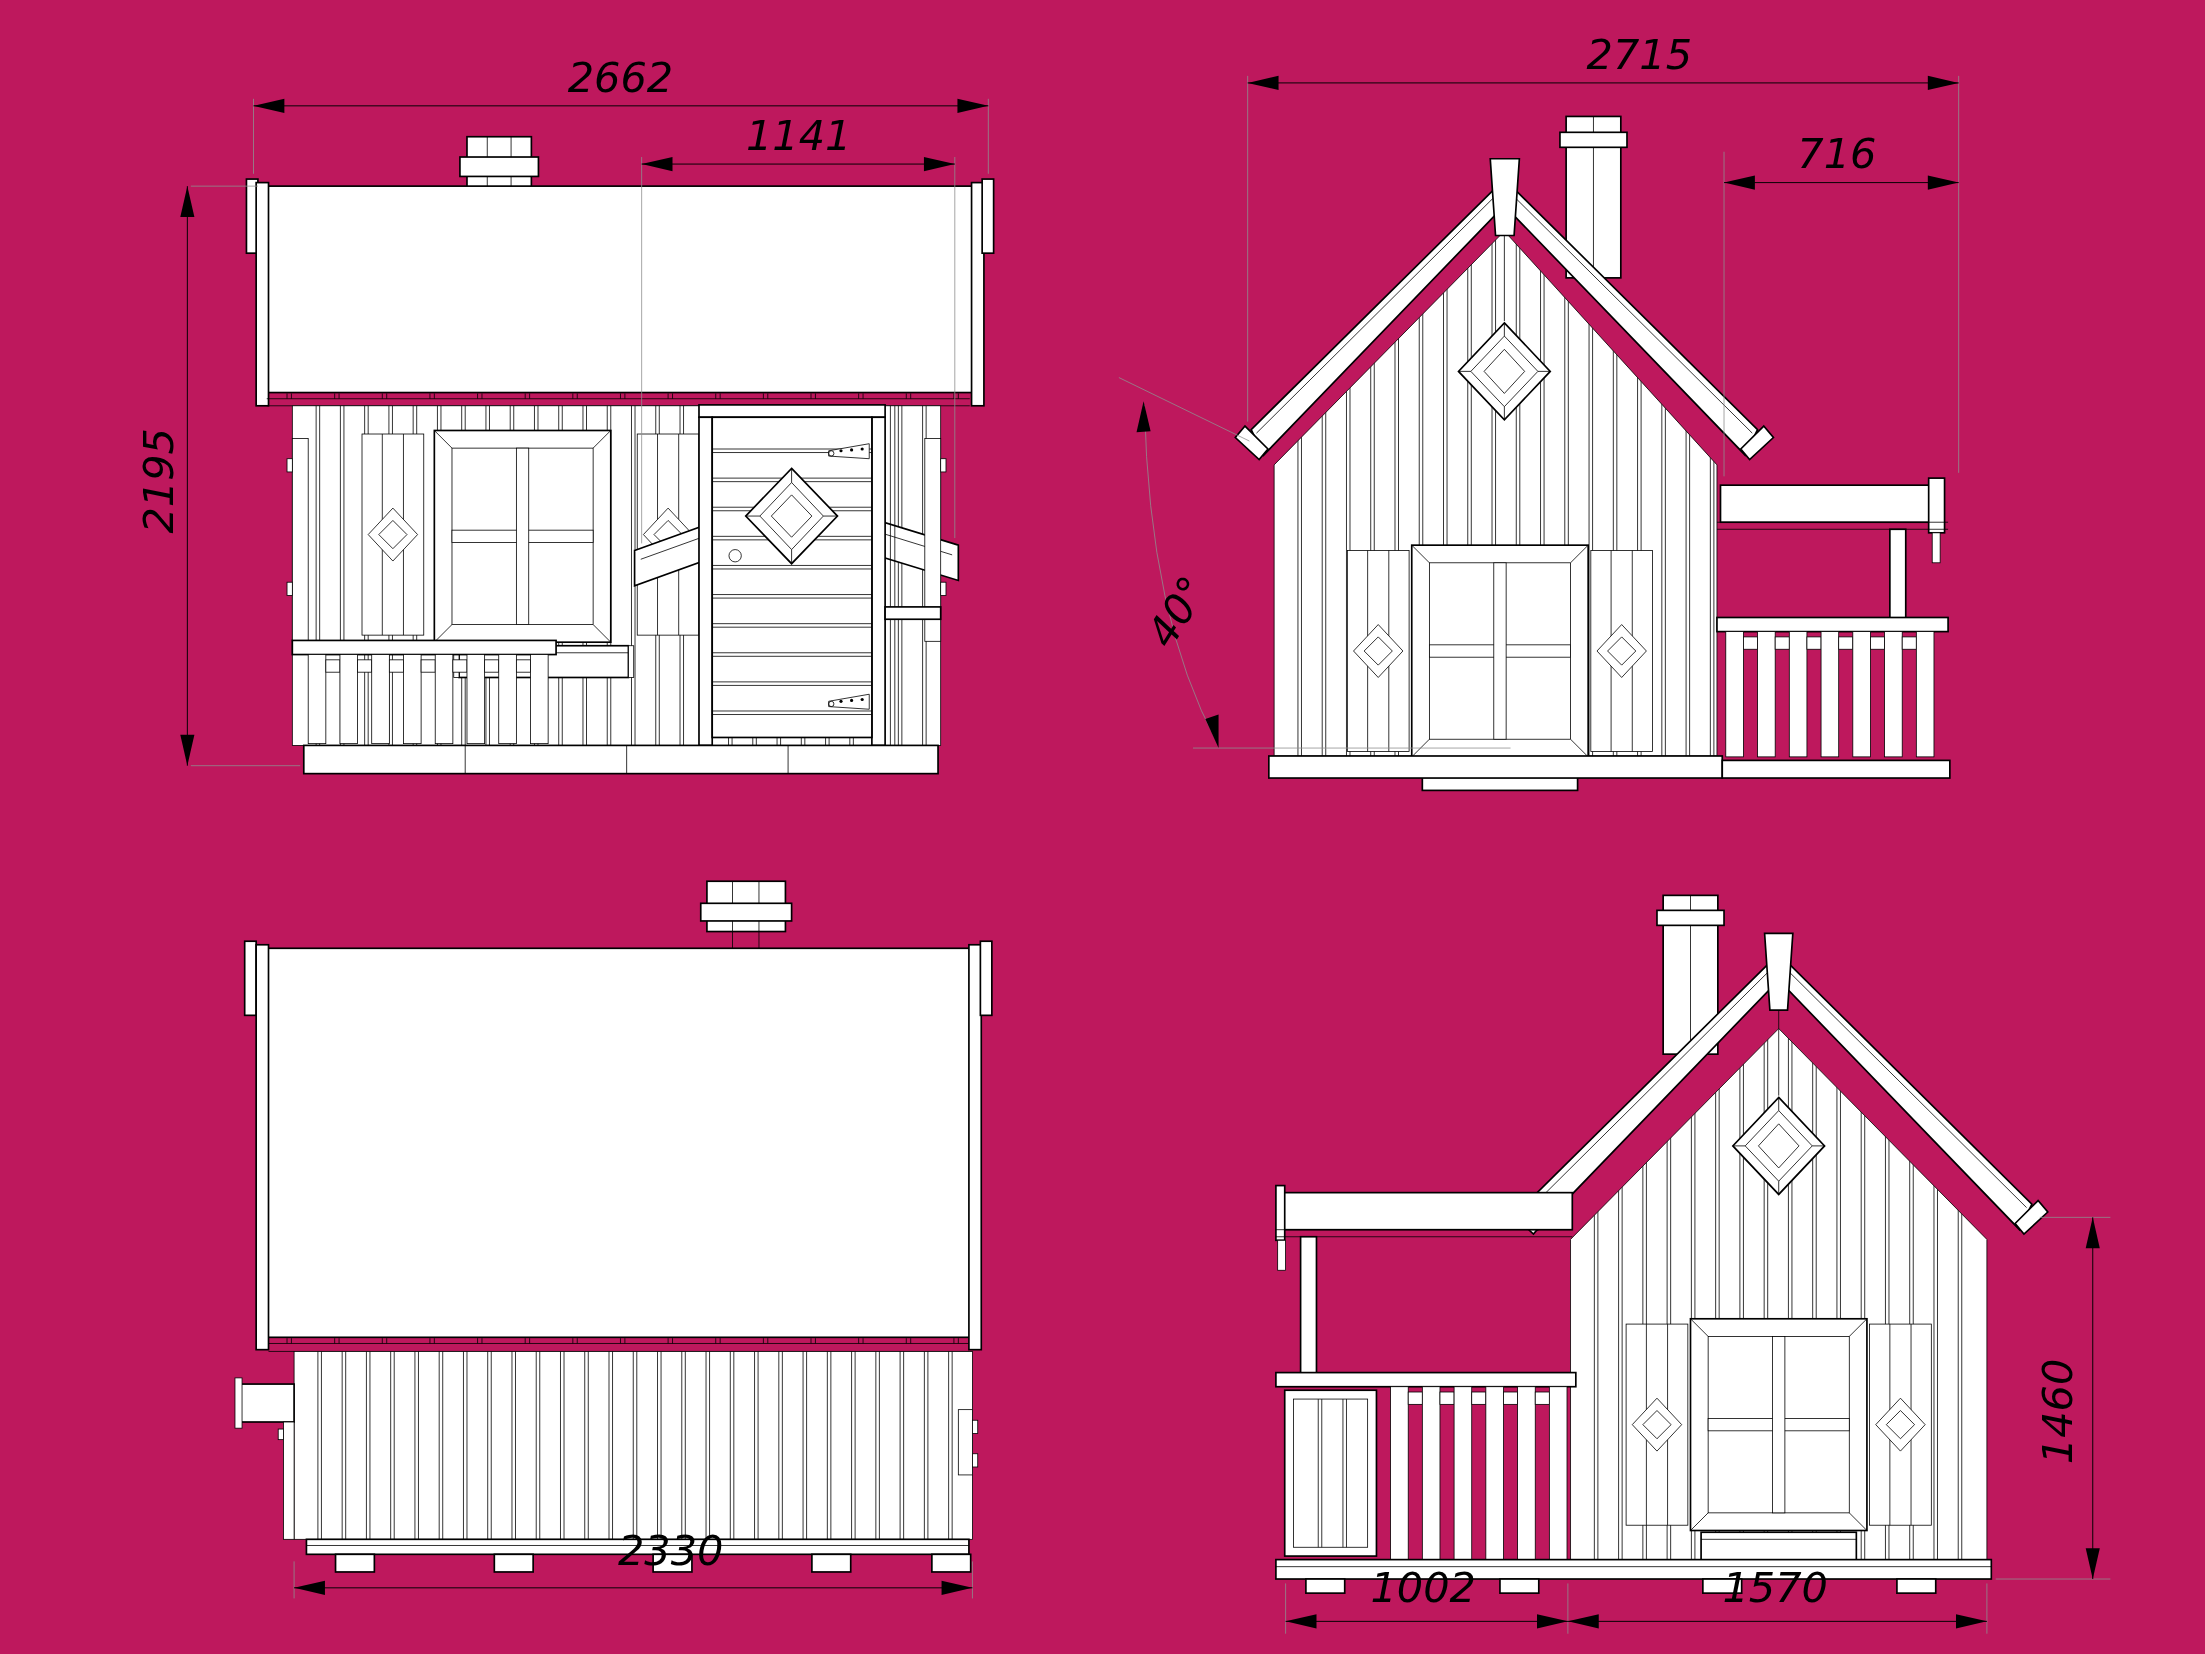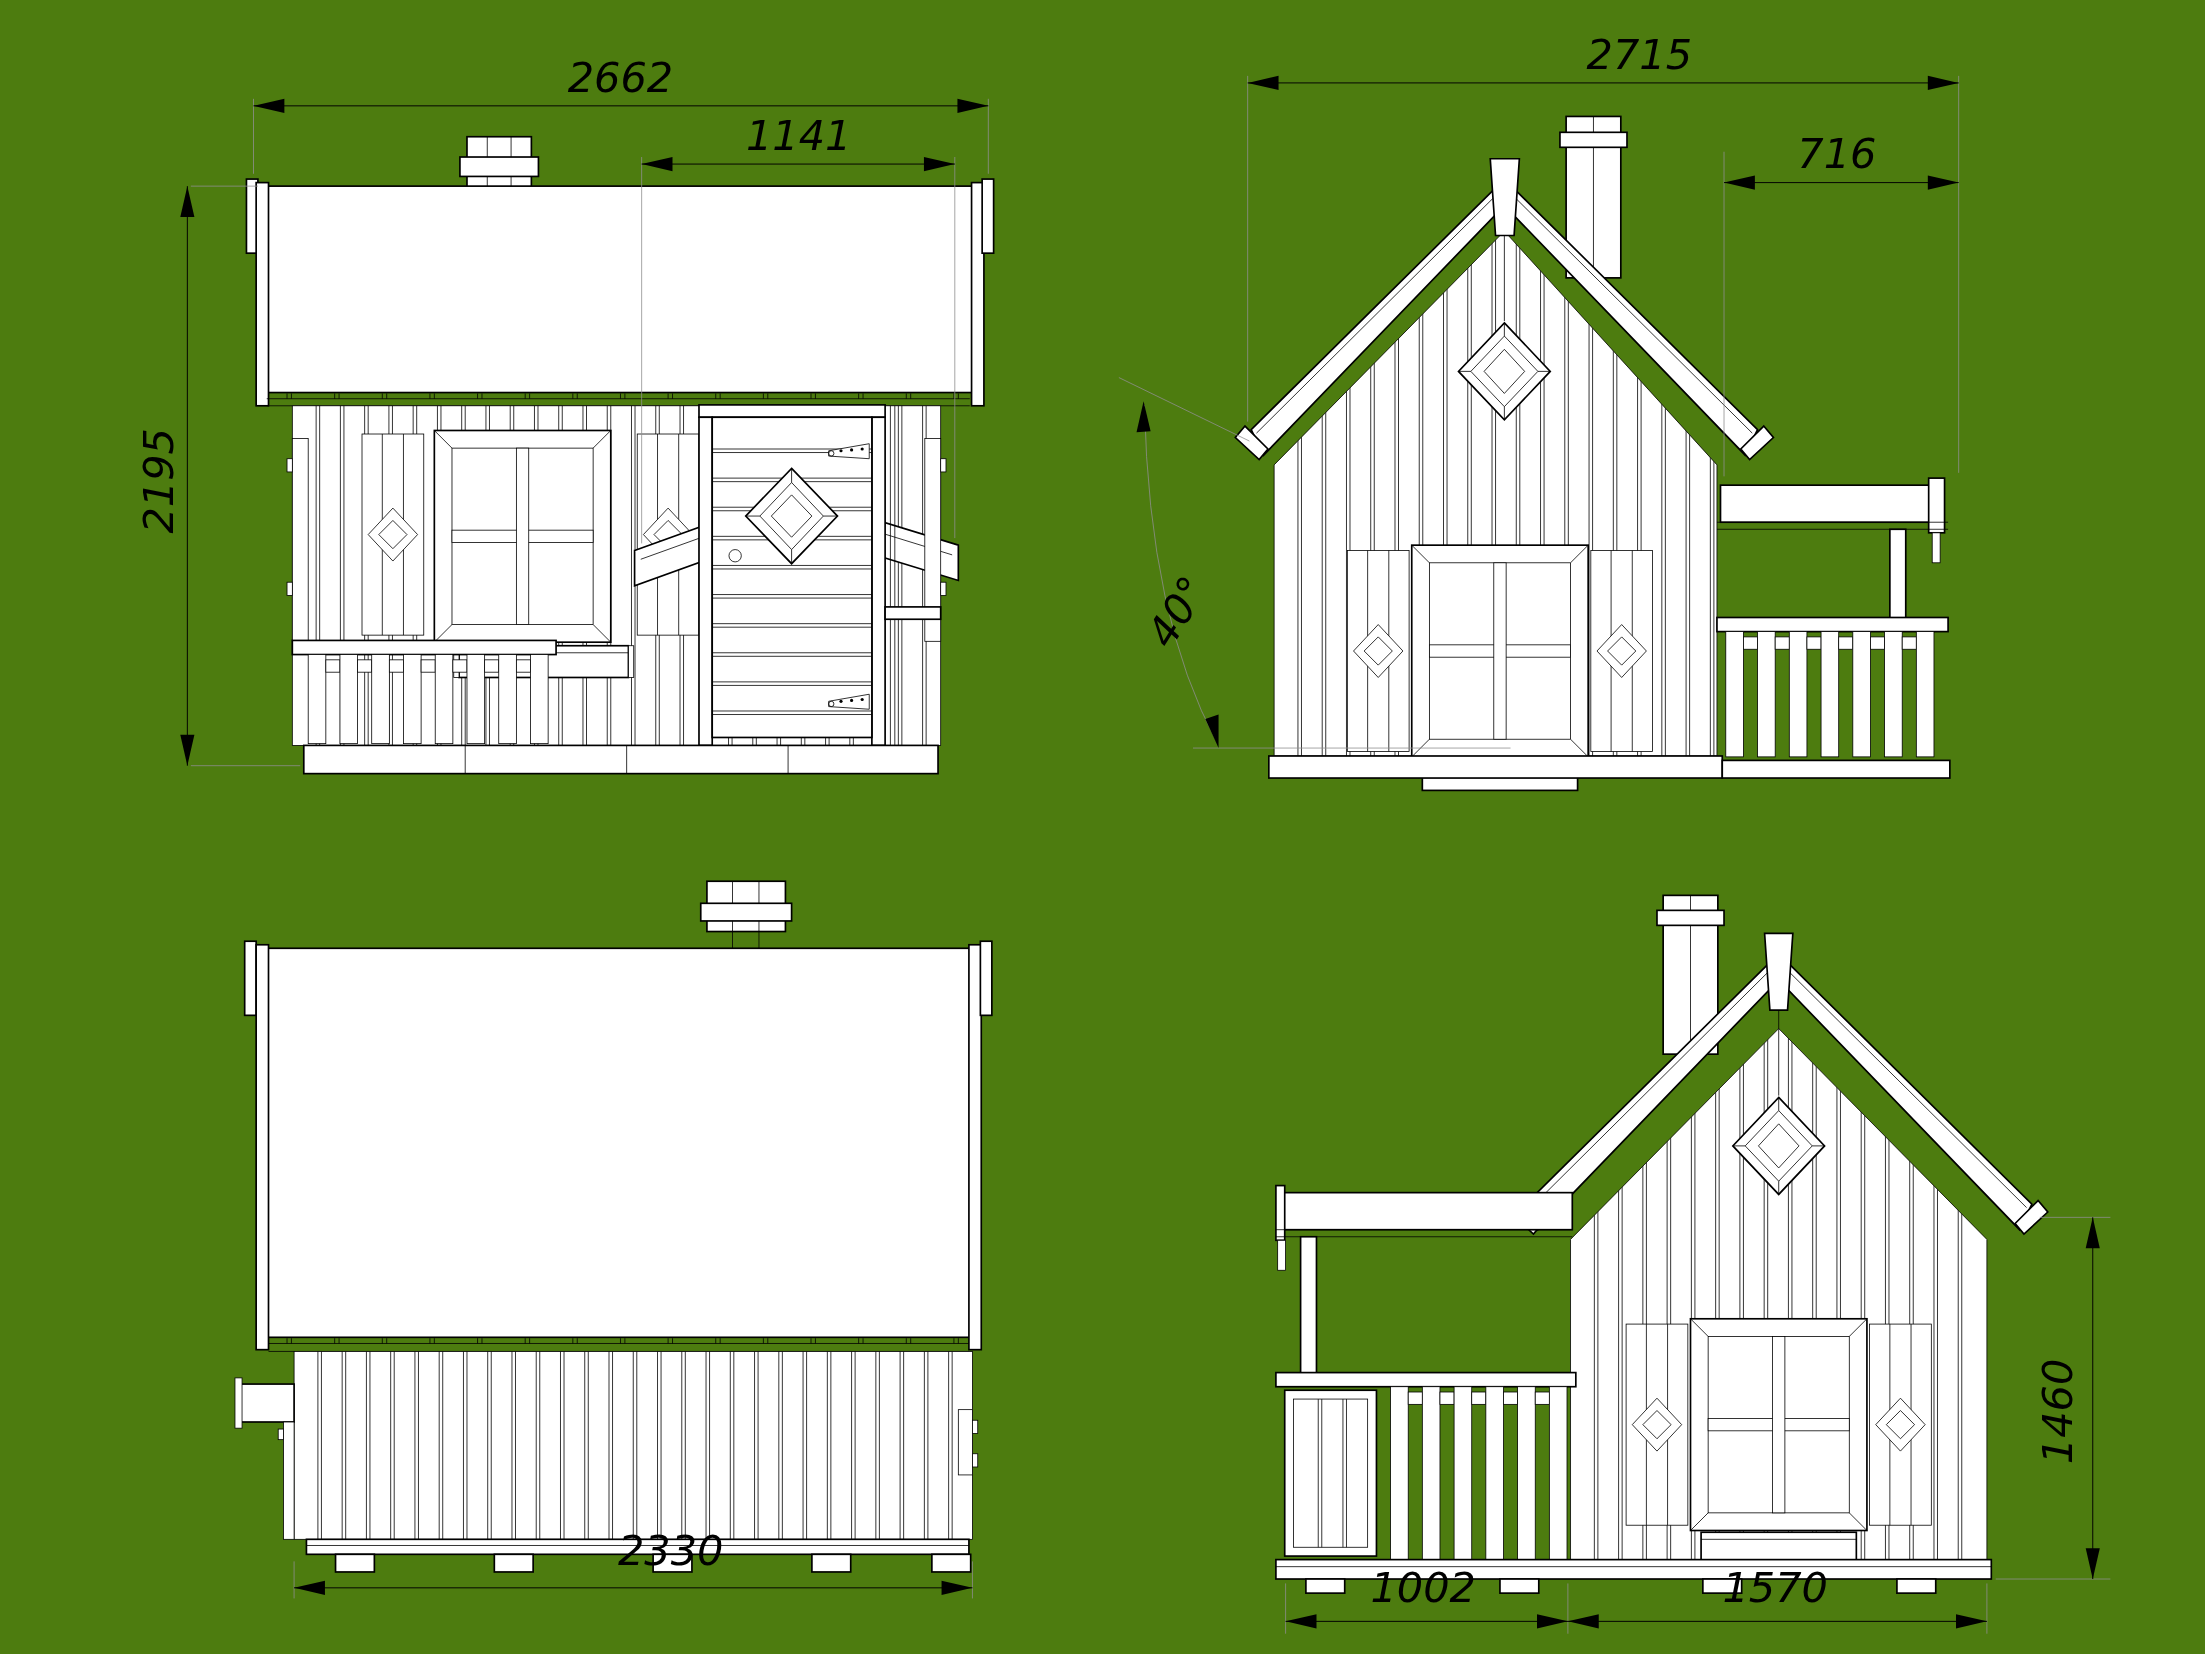--- a/index.html
+++ b/index.html
@@ -1,16 +1,16 @@
 <!DOCTYPE html>
 <html style="font-size:14px"><head>
 <meta charset="utf-8">
 <style>
   html,body{margin:0;padding:0;background:#ffffff;}
-  .stage{width:2206px;height:1654px;position:relative;background:#4d7c0f;overflow:hidden;}
+  .stage{width:2206px;height:1654px;position:relative;background:#be185d;overflow:hidden;}
   svg{display:block}
   .of{fill:#fff;stroke:#000;stroke-width:1.9;stroke-linejoin:miter}
   .t {fill:none;stroke:#000;stroke-width:0.9}
   .tf{fill:#fff;stroke:#000;stroke-width:0.9}
   
   .x {fill:none;stroke:#8f8f8f;stroke-width:0.9}
   
   .d {fill:none;stroke:#000;stroke-width:1.1}
   .a {fill:#000;stroke:none}
   .dot{fill:#000;stroke:none}

